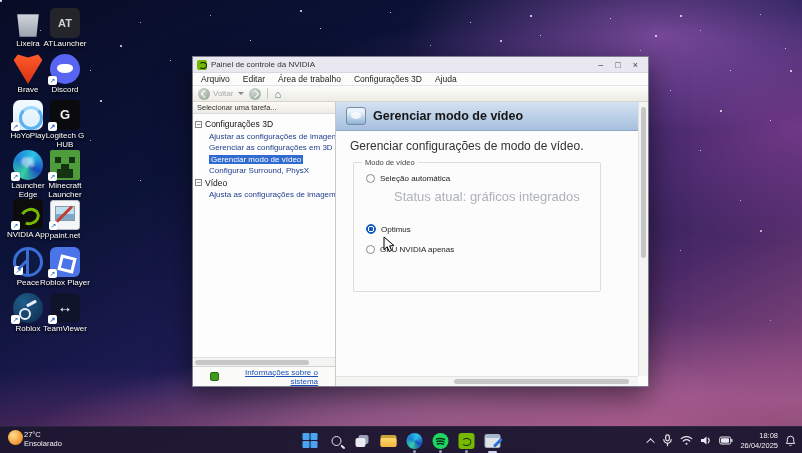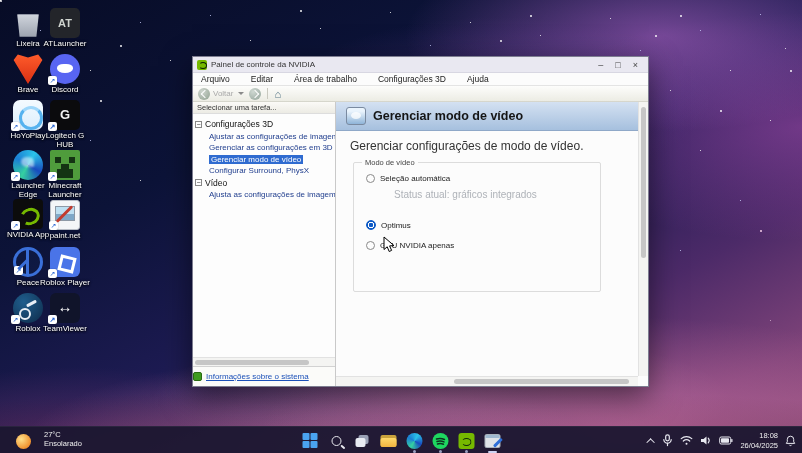--- a/index.html
+++ b/index.html
@@ -67,21 +67,21 @@
 
   
   .window { position:absolute; left:192px; top:56px; width:457px; height:331px; background:#fff;
     border:1px solid #7d7d90; box-shadow:0 10px 28px rgba(0,0,0,.5); font-size:8.5px; color:#222; }
   .titlebar { height:16px; background:#e9e8f1; display:flex; align-items:center; padding:0 4px; border-bottom:1px solid #d8d7e2; }
   .titlebar .appico { width:10px; height:10px; background:#76b900; border-radius:2px; margin-right:4px; position:relative; }
   .titlebar .appico::after { content:""; position:absolute; left:2px; top:2.5px; width:6px; height:5px; border:1.5px solid #0c2205; border-radius:50%; border-left-color:transparent; }
   .titlebar .ttl { font-size:8px; color:#333; flex:1; }
   .winbtns { display:flex; gap:12px; padding-right:6px; color:#444; font-size:9px; }
   .winbtns span { cursor:default; line-height:14px; }
-  .menubar { height:13px; background:#fcfcfc; border-bottom:1px solid #e4e4e4; display:flex; align-items:center; gap:21px; padding:0 8px; font-size:8.5px; color:#222; }
+  .menubar { height:13px; background:#fcfcfc; border-bottom:1px solid #e4e4e4; display:flex; align-items:center; gap:13px; padding:0 8px; font-size:8.5px; color:#222; }
   .toolbar { height:16px; background:linear-gradient(180deg,#fdfdfb,#ecece4); border-bottom:1px solid #d6d6cc; display:flex; align-items:center; padding:0 5px; gap:3px; }
   .navbtn { width:12px; height:12px; border-radius:50%; position:relative; }
   .navbtn.back { background:radial-gradient(circle at 35% 30%, #cfd6cf, #8fa08f); }
   .navbtn.fwd  { background:radial-gradient(circle at 35% 30%, #cfd8d2, #93a49a); }
   .navbtn::after { content:""; position:absolute; top:3.5px; width:5px; height:5px; border-left:1.5px solid #fff; border-bottom:1.5px solid #fff; }
   .navbtn.back::after { left:4px; transform:rotate(45deg); }
   .navbtn.fwd::after  { left:2.5px; transform:rotate(225deg); }
   .voltar { color:#a9a9a9; font-size:8px; }
   .caret { width:0; height:0; border-left:3px solid transparent; border-right:3px solid transparent; border-top:3.5px solid #8a8a8a; margin:0 2px; }
   .tsep { width:1px; height:11px; background:#c9c9bf; margin:0 3px; }
@@ -91,52 +91,52 @@
   
   .sidebar { width:143px; border-right:1px solid #c9c9c9; display:flex; flex-direction:column; background:#fdfdfd; }
   .sb-head { height:12px; background:linear-gradient(180deg,#fbfaf7,#ecebe4); border-bottom:1px solid #ddd; font-size:7.5px; color:#333; padding:1px 4px; }
   .tree { flex:1; padding:3px 2px; overflow:hidden; white-space:nowrap; }
   .tgroup { display:flex; align-items:center; gap:3px; color:#111; margin:2px 0 1px; }
   .tbox { width:7px; height:7px; border:1px solid #888; background:#fff; font-size:7px; line-height:5px; text-align:center; color:#333; flex:0 0 auto; }
   .titem { padding-left:14px; color:#23408f; margin:2.5px 0; font-size:8px; }
   .titem.sel span { background:#2f6bd0; color:#fff; padding:0 2px; }
   .sb-hscroll { height:9px; border-top:1px solid #e2e2e2; background:#f4f4f2; position:relative; }
   .sb-hscroll .thumb { position:absolute; left:2px; top:2px; height:5px; width:80%; background:#c6c6c6; border-radius:3px; }
-  .sb-foot { height:20px; border-top:1px solid #d2d2d2; display:flex; align-items:center; gap:4px; padding:0 0; background:#fbfbf9; }
+  .sb-foot { height:20px; border-top:1px solid #d2d2d2; display:flex; align-items:center; gap:4px; padding:0 17px; background:#fbfbf9;text-align:right; }
   .sb-foot .nfo { width:9px; height:9px; background:#3f9b1f; border-radius:2px; border:1px solid #2a6b12; }
   .sb-foot a { color:#1b50b8; text-decoration:underline; font-size:8px; }
 
   
   .content { flex:1; position:relative; background:#fcfcfc; overflow:hidden; }
   .c-head { height:29px; background:linear-gradient(180deg,#d4e1f2,#a6c0de); border-bottom:1px solid #8fa8c8; display:flex; align-items:center; gap:7px; padding:0 10px; width:calc(100% - 10px); }
   .c-head .hico { width:20px; height:18px; border:1px solid #7a8aa0; border-radius:3px; background:linear-gradient(180deg,#eaf4fd 20%,#8fb4d8); position:relative; }
   .c-head .hico::after { content:""; position:absolute; left:4px; top:4px; width:10px; height:7px; background:rgba(255,255,255,.75); border-radius:50%; }
   .c-title { font-size:12.5px; font-weight:bold; color:#151515; }
   .c-sub { padding:8px 0 0 14px; font-size:12px; color:#333; }
   .groupbox { position:absolute; left:17px; top:60px; width:248px; height:130px; border:1px solid #dcdcdc; border-radius:2px; background:#fcfcfc; }
   .legend { position:absolute; left:8px; top:-5px; background:#fcfcfc; padding:0 3px; font-size:7.5px; color:#444; }
   .question { padding:20px 0 0 14px; font-size:8px; color:#333; }
   .opt { display:flex; align-items:center; gap:5px; margin:11px 0 0 12px; }
   .radio { width:9px; height:9px; border:1px solid #8a8a8a; border-radius:50%; background:#fdfdfd; flex:0 0 auto; }
   .radio.on { width:10px; height:10px; border:1px solid #0d5ac6; background:radial-gradient(circle,#0d5ac6 0 2px, #fff 2.5px 3px, #0d5ac6 3.5px); }
   .opt .olbl { font-size:8px; color:#222; }
-  .substatus { margin:6px 0 14px 40px; font-size:10px; color:#aeb2b8; }
+  .substatus { margin:6px 0 14px 40px; font-size:13px; color:#aeb2b8; }
   .opt.gap { margin-top:20px; }
   .c-vscroll { position:absolute; right:0; top:0; bottom:10px; width:10px; background:#f4f4f2; border-left:1px solid #e2e2e2; }
   .c-vscroll .thumb { position:absolute; left:2px; top:5px; width:5px; height:55%; background:#c6c6c6; border-radius:3px; }
   .c-hscroll { position:absolute; left:0; right:10px; bottom:0; height:10px; background:#f4f4f2; border-top:1px solid #e2e2e2; }
   .c-hscroll .thumb { position:absolute; left:39%; top:2px; height:5px; width:58%; background:#c6c6c6; border-radius:3px; }
 
   
   .cursor { position:absolute; left:383px; top:236px; z-index:50; }
 
   
   .taskbar { position:absolute; left:0; bottom:0; width:802px; height:27px; background:rgba(27,22,48,.94);
     border-top:1px solid rgba(255,255,255,.06); display:flex; align-items:center; }
-  .weather { position:absolute; left:16px; top:3px; display:flex; align-items:flex-end; gap:13px; color:#eee; }
+  .weather { position:absolute; left:8px; top:3px; display:flex; align-items:flex-start; gap:1px; color:#eee; }
   .sun { width:15px; height:15px; border-radius:50%; background:radial-gradient(circle at 35% 35%, #ffe08a, #f0922f 70%, #d96a4a); }
   .wtxt { font-size:7.5px; line-height:1.25; color:#f0f0f0; }
   .centericons { position:absolute; left:50%; transform:translateX(-50%); top:0; height:27px; display:flex; align-items:center; gap:5px; }
   .tbi { position:relative; width:21px; height:21px; display:flex; align-items:center; justify-content:center; border-radius:4px; }
   .tbi .dot { position:absolute; bottom:-2px; left:50%; transform:translateX(-50%); width:3px; height:3px; border-radius:2px; background:#9aa0c0; }
   .tbi .bar { position:absolute; bottom:-2px; left:50%; transform:translateX(-50%); width:9px; height:2.5px; border-radius:2px; background:#cdd3f2; }
   .tb-start { width:15px; height:15px; display:grid; grid-template-columns:7px 7px; grid-template-rows:7px 7px; gap:1px; }
   .tb-start div { background:#4aa3f0; border-radius:1px; }
   .tb-search { width:10px; height:10px; border:1.7px solid #e9e9ef; border-radius:50%; position:relative; }
   .tb-search::after { content:""; position:absolute; left:8px; top:9px; width:5px; height:1.7px; background:#e9e9ef; transform:rotate(40deg); border-radius:1px; }

